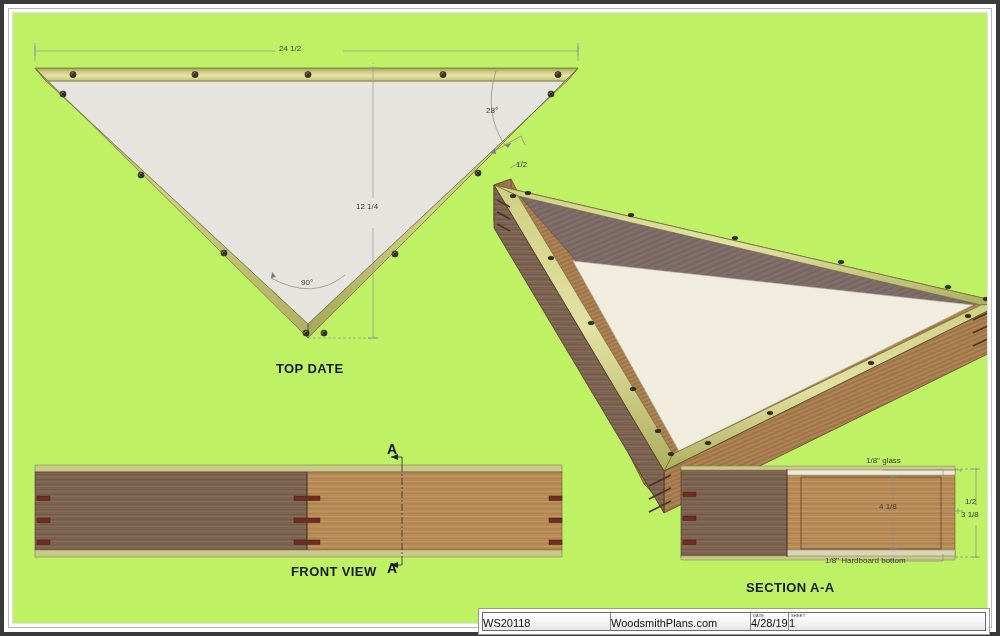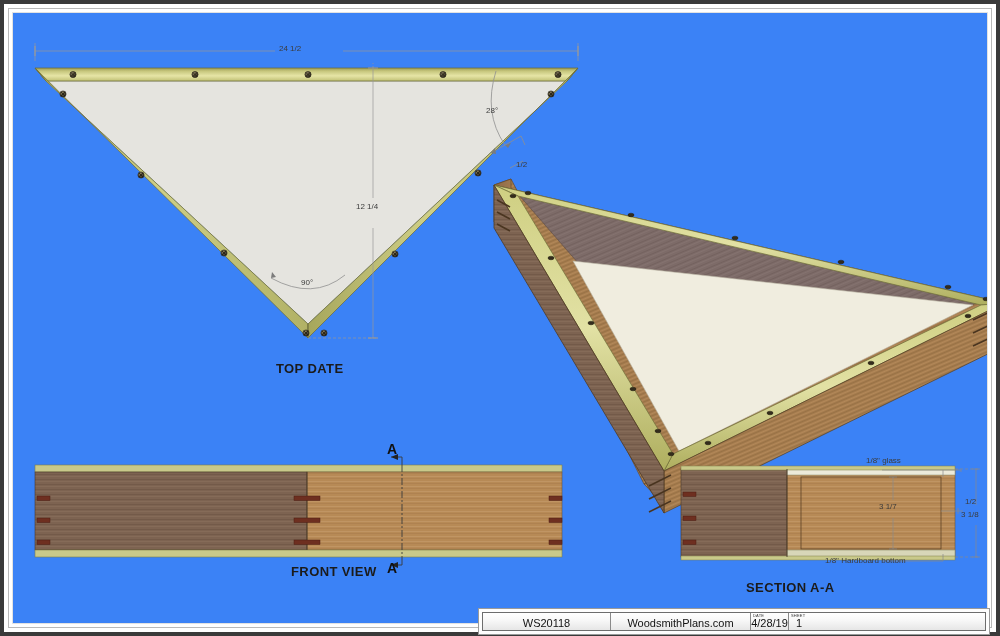--- a/index.html
+++ b/index.html
@@ -8,21 +8,21 @@
 
   #sheet{
     position:relative;width:1000px;height:636px;
     background:#ffffff;
     box-sizing:border-box;
     border:4px solid #3a3a3a;
   }
   
   #bevel1{position:absolute;left:4px;top:4px;right:4px;bottom:4px;border:1px solid #b9b9b9;pointer-events:none;}
   #bevel2{position:absolute;left:8px;top:8px;right:8px;bottom:8px;border:1px solid #e2e2e2;pointer-events:none;}
-  #field{position:absolute;left:9px;top:9px;right:9px;bottom:9px;background:#3b82f6;overflow:hidden;}
+  #field{position:absolute;left:9px;top:9px;right:9px;bottom:9px;background:#bef264;overflow:hidden;}
 
   .dimtxt{
     position:absolute;font-size:8px;color:#3b3b3b;
     font-family:"Liberation Sans",sans-serif;white-space:nowrap;
   }
   .viewlabel{
     position:absolute;font-size:13px;font-weight:bold;color:#1b1b1b;
     letter-spacing:.4px;white-space:nowrap;
   }
   .secmark{
@@ -32,21 +32,21 @@
 
   
   #titleblock{
     position:absolute;left:478px;top:608px;width:504px;height:19px;
     border:1px solid #6d6d6d;
     background:linear-gradient(#ffffff 0%,#f7f7f7 45%,#e6e6e6 100%);
     display:flex;box-sizing:border-box;
     font-size:11px;color:#111;
   }
   #titleblock .cell{
-    display:flex;align-items:center;justify-content:center;
+    display:flex;align-items:center;
     border-right:1px solid #8a8a8a;box-sizing:border-box;height:100%;
     position:relative;
   }
   #titleblock .cell:last-child{border-right:none;}
   .tb-num{width:128px;}
   .tb-name{width:176px;}
   .tb-site{width:140px;}
   .tb-date{width:38px;}
   .tb-sheet{width:20px;}
   .microlbl{
@@ -382,21 +382,21 @@
 
     <div class="secmark" style="left:374px;top:428px;">A</div>
     <div class="secmark" style="left:374px;top:547px;">A</div>
 
     <div class="viewlabel" style="left:733px;top:551px;margin-top:16px;">SECTION A-A</div>
 
     <div class="dimtxt" style="left:853px;top:443px;">1/8" glass</div>
 
     <div class="dimtxt" style="left:812px;top:543px;">1/8" Hardboard bottom</div>
 
-    <div class="dimtxt" style="left:866px;top:489px;">3 1/7</div>
+    <div class="dimtxt" style="left:866px;top:489px;">4 1/8</div>
 
     <div class="dimtxt" style="left:952px;top:484px;">1/2</div>
 
     <div class="dimtxt" style="left:948px;top:497px;">3 1/8</div>
 
   </div>
 
   <div id="tb-outer"></div>
   <div id="titleblock">
     <div class="cell tb-num">

